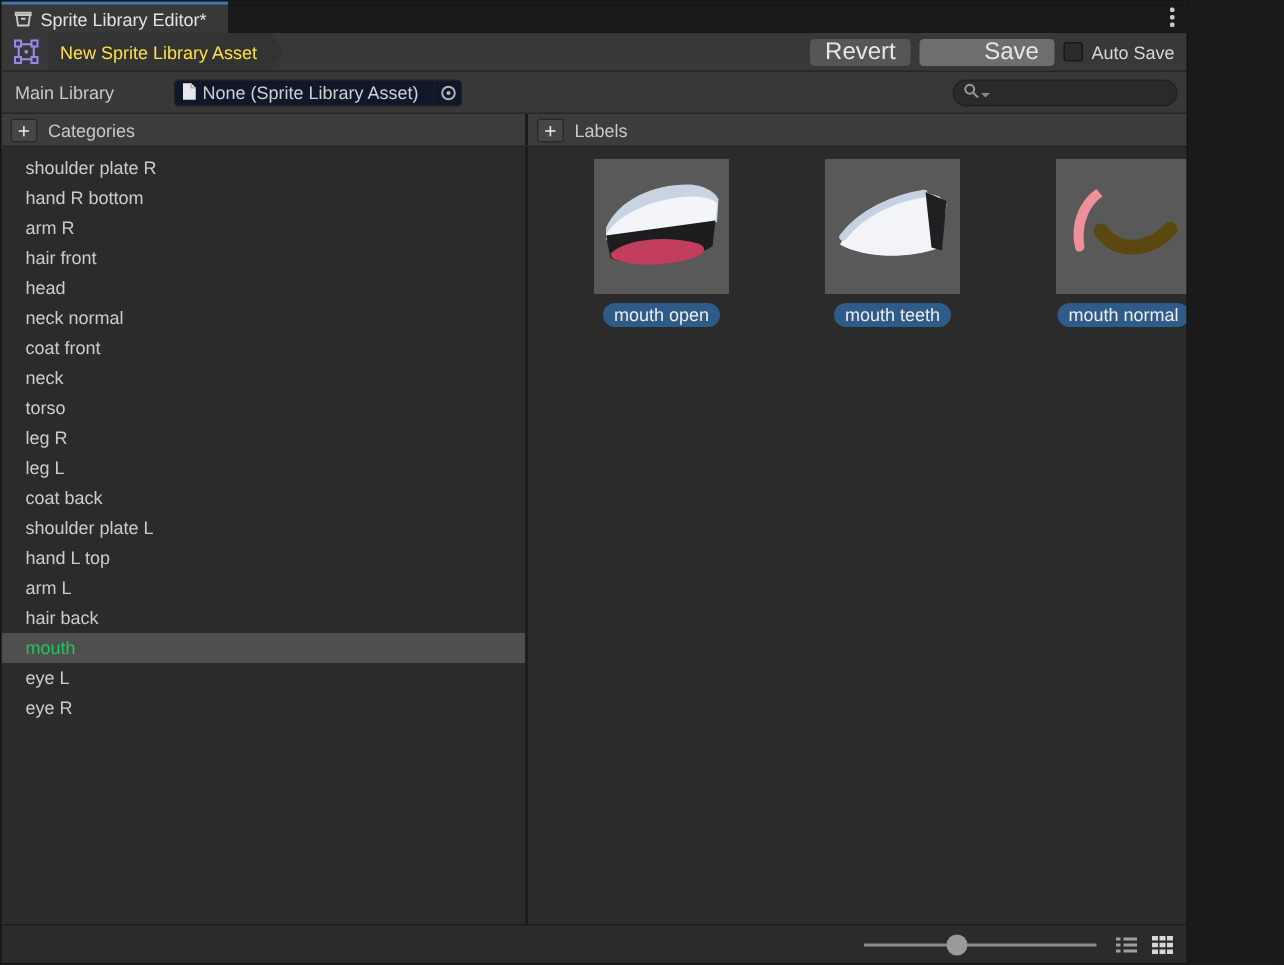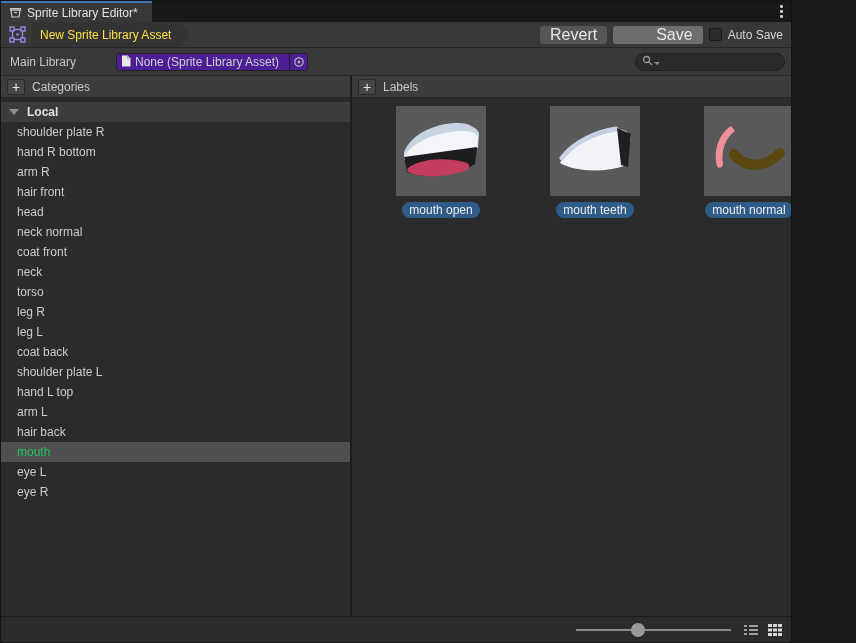--- a/index.html
+++ b/index.html
@@ -33,21 +33,21 @@
   .btn.save { background:#6e6e6e;padding-left:43px; }
   .checkbox { width:13px; height:13px; background:#2b2b2b; border:1px solid #191919;
               border-radius:2px; display:inline-block; cursor:pointer; }
   .checkbox-label { color:#d6d6d6; }
 
   
   .libraryrow { height:28px; background:#383838; position:relative; flex:0 0 auto;
                 border-bottom:1px solid #262626; }
   .libraryrow .lbl { position:absolute; left:9px; top:7px; color:#c8c8c8; }
   .objectfield { position:absolute; left:115px; top:5px; width:192px; height:18px;
-                 background:#4c1d95; border:1px solid #212121; border-radius:3px;
+                 background:#0f172a; border:1px solid #212121; border-radius:3px;
                  display:flex; align-items:center; padding-left:4px; cursor:pointer; }
   .objectfield .of-text { flex:1; color:#cfcfcf; white-space:nowrap; overflow:hidden; margin-left:4px; }
   .picker { width:18px; height:100%; display:flex; align-items:center; justify-content:center;
             border-left:1px solid #1d1d1d; cursor:pointer; }
   .searchfield { position:absolute; right:6px; top:5px; width:150px; height:18px;
                  background:#2a2a2a; border:1px solid #212121; border-radius:9px;
                  display:flex; align-items:center; padding:0 6px; }
   .searchfield input { flex:1; background:transparent; border:none; outline:none;
                        color:#d8d8d8; font-family:inherit; font-size:12px; min-width:0; }
   .search-caret { width:0; height:0; border-left:3px solid transparent; border-right:3px solid transparent;
@@ -172,24 +172,20 @@
     </div>
     <div class="panel-header right">
       <span class="plus">+</span>
       <span>Labels</span>
     </div>
   </div>
 
   <div class="body">
 
     <div class="categories">
-      <div class="foldout">
-        <span class="tri"></span>
-        <span class="foldout-label">Local</span>
-      </div>
       <div class="catlist">
           <div class="cat-item">shoulder plate R</div>
           <div class="cat-item">hand R bottom</div>
           <div class="cat-item">arm R</div>
           <div class="cat-item">hair front</div>
           <div class="cat-item">head</div>
           <div class="cat-item">neck normal</div>
           <div class="cat-item">coat front</div>
           <div class="cat-item">neck</div>
           <div class="cat-item">torso</div>

